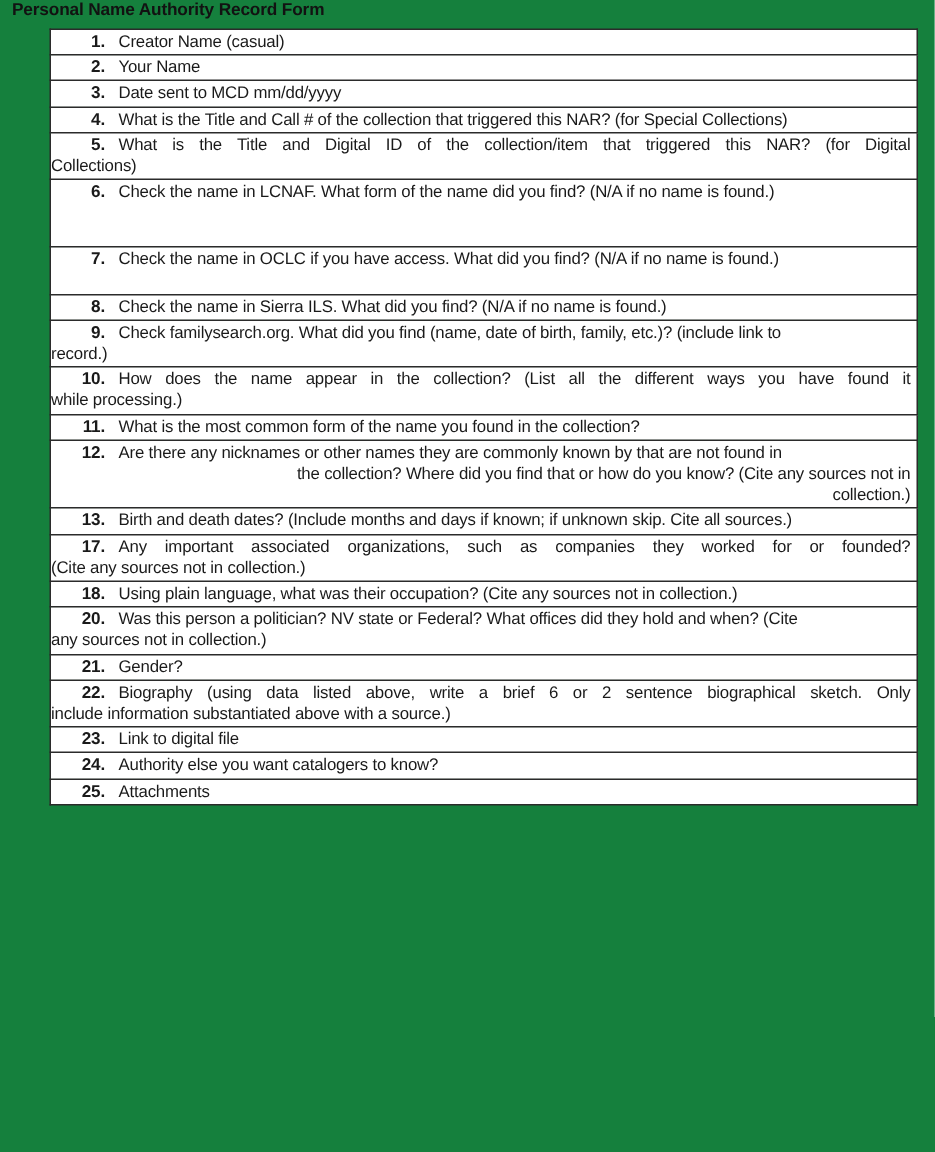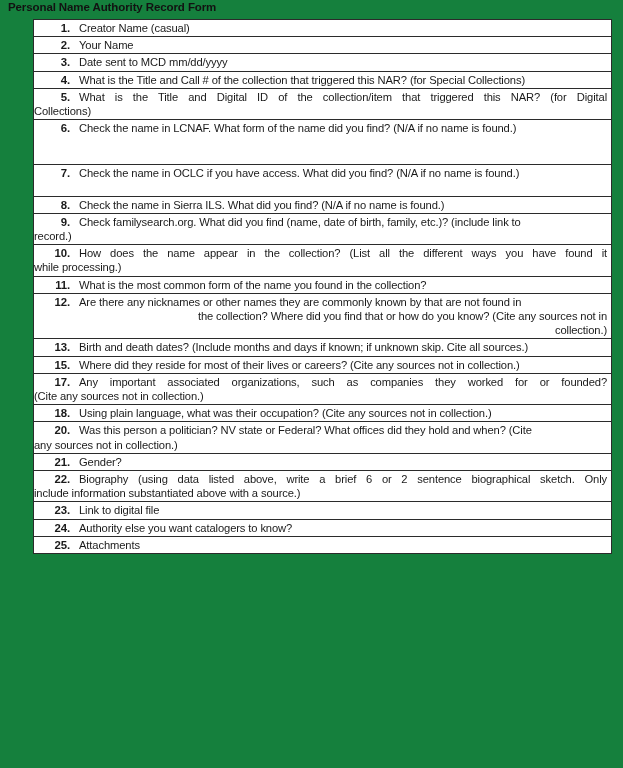--- a/index.html
+++ b/index.html
@@ -210,28 +210,20 @@
         <tr>
           <td class="q-cell">
             <div class="q-inner wrap-indent">
               <span class="q-num">13.</span>
               <span class="q-text">Birth and death dates? (Include months and days if known; if unknown skip. Cite all sources.)</span>
             </div>
           </td>
         </tr>
         <tr>
           <td class="q-cell">
-            <div class="q-inner wrap-indent">
-              <span class="q-num">15.</span>
-              <span class="q-text">Where did they reside for most of their lives or careers? (Cite any sources not in collection.)</span>
-            </div>
-          </td>
-        </tr>
-        <tr>
-          <td class="q-cell">
             <div class="q-inner wrap-flush justify">
               <span class="q-num">17.</span>
               <span class="q-text">
                 <span class="first">Any important associated organizations, such as companies they worked for or founded?</span>
                 <span class="cont">(Cite any sources not in collection.)</span>
               </span>
             </div>
           </td>
         </tr>
         <tr>

